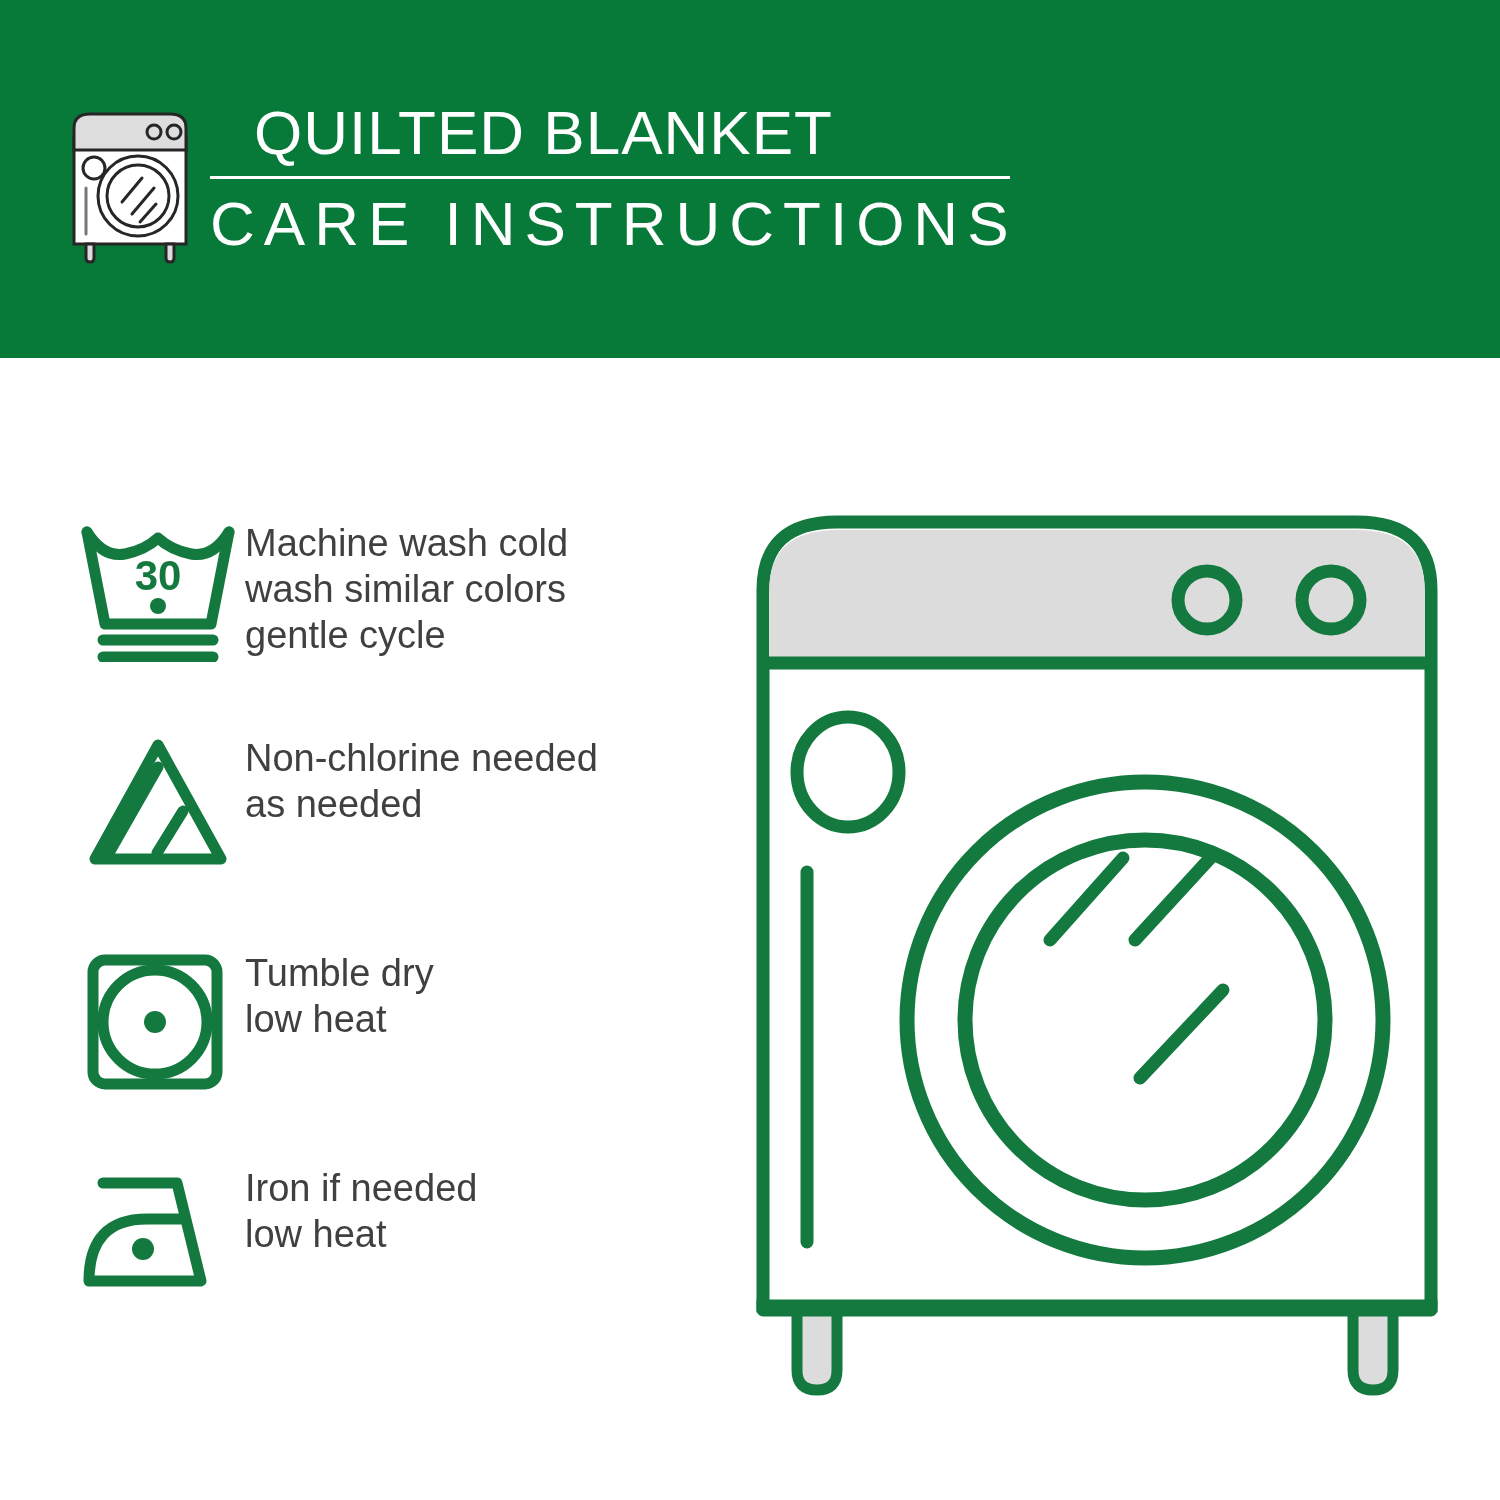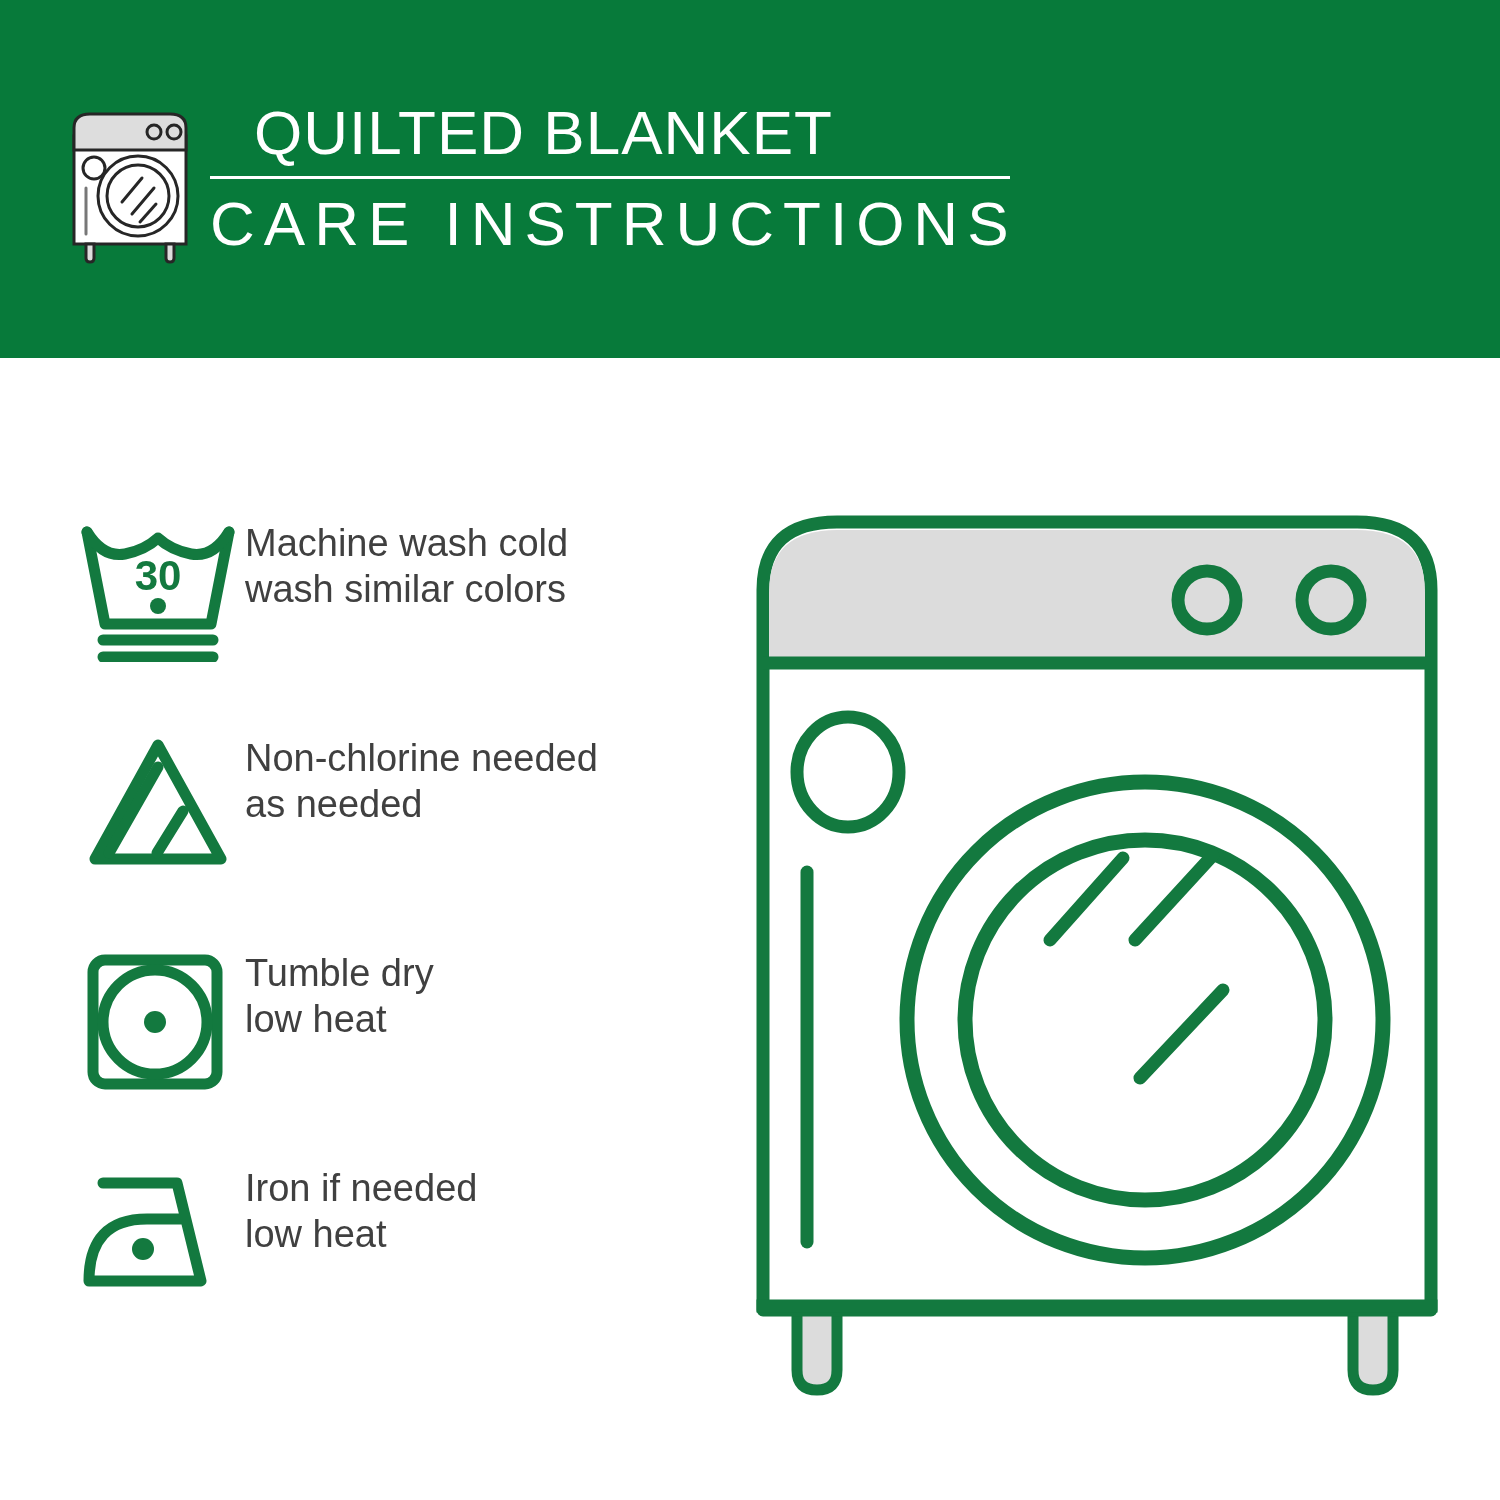--- a/index.html
+++ b/index.html
@@ -161,20 +161,21 @@
             <line x1="30" y1="128" x2="140" y2="128"></line>
             <line x1="30" y1="145" x2="140" y2="145"></line>
           </g>
           <text x="85" y="78" text-anchor="middle" font-family="Liberation Sans, sans-serif" font-size="42" font-weight="bold" fill="#13793F">30</text>
           <circle cx="85" cy="94" r="8" fill="#13793F"></circle>
         </svg>
       </div>
       <div class="care-text">
         <span class="line">Machine wash cold</span>
         <span class="line">wash similar colors</span>
+        <span class="line">gentle cycle</span>
       </div>
     </div>
 
     <div class="care-row">
       <div class="care-symbol">
         <svg viewBox="0 0 170 150" width="170" height="150">
           <g fill="none" stroke="#13793F" stroke-width="11" stroke-linecap="round" stroke-linejoin="round">
             <path d="M85 18 L148 132 L22 132 Z"></path>
             <line x1="85" y1="40" x2="36" y2="126"></line>
             <line x1="110" y1="84" x2="84" y2="126"></line>

